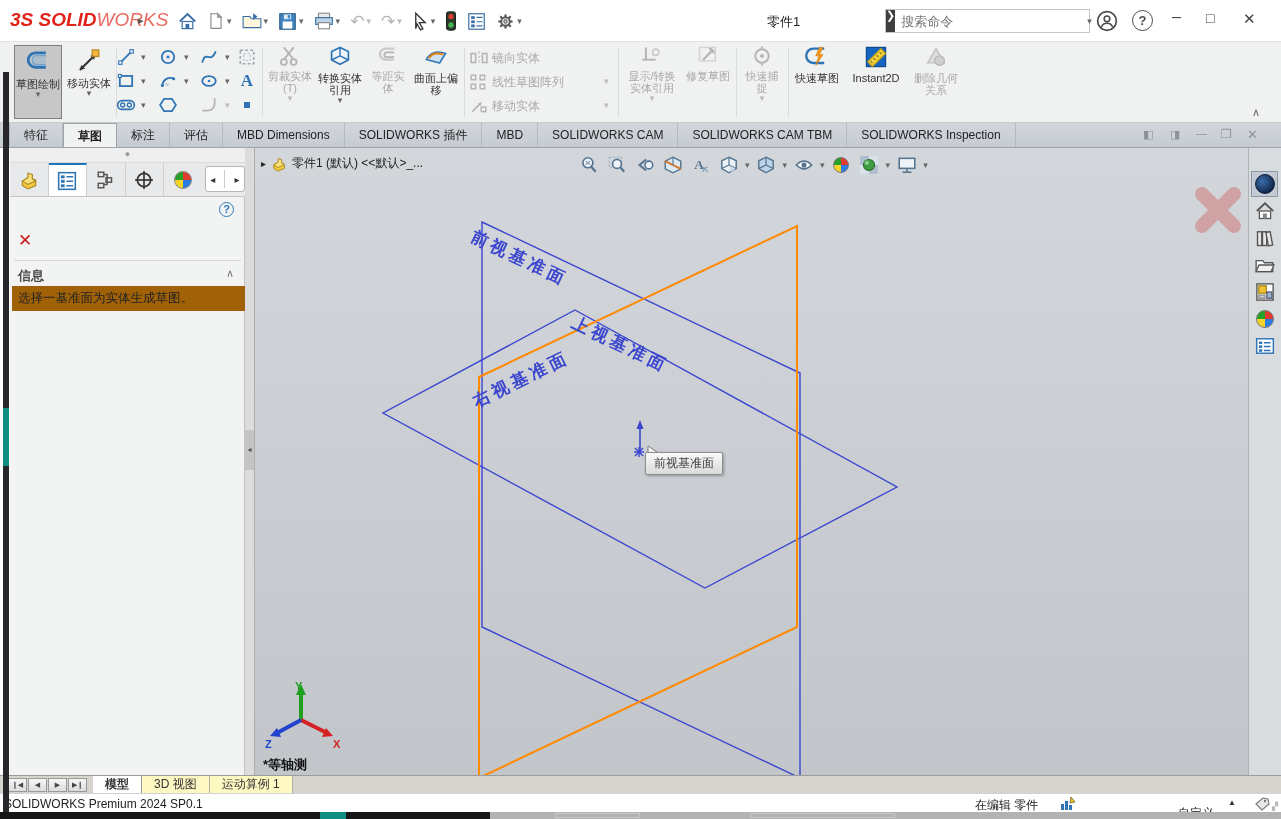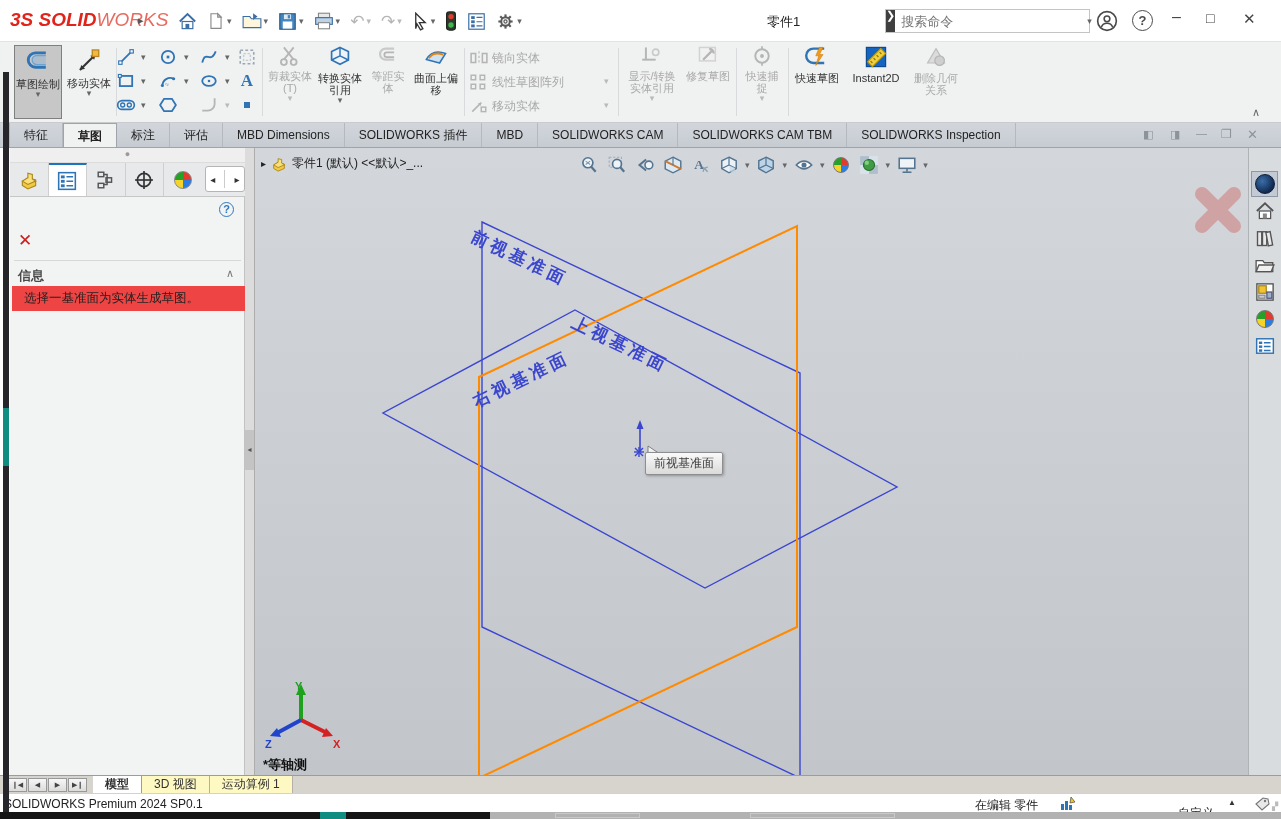--- a/index.html
+++ b/index.html
@@ -38,21 +38,21 @@
   .mtabs{left:0;top:15px;width:235px;height:34px;background:#e7e9ea;border-bottom:1px solid #c6c6c6;display:flex;}
   .mtab{width:42px;height:33px;display:flex;align-items:center;justify-content:center;border-right:1px solid #cfcfcf;}
   .mtab.active{background:#fff;border-top:2px solid #1a75bc;}
   .mscroll{margin-left:2px;width:44px;height:26px;margin-top:3px;background:#fff;border:1px solid #b5b5b5;border-radius:3px;display:flex;align-items:center;justify-content:space-around;color:#333;font-size:10px;}
   .pm-title{left:0;top:56px;width:235px;text-align:center;font-weight:bold;font-size:13px;color:#222;}
   .helpq{position:absolute;right:10px;top:54px;width:15px;height:15px;border:1.5px solid #2e78c0;border-radius:50%;color:#2e78c0;font-size:11px;text-align:center;line-height:13px;font-weight:bold;}
   .redx{left:8px;top:82px;color:#c92121;font-size:17px;font-weight:bold;}
   .pm-hr{left:4px;top:112px;width:227px;height:1px;background:#d8d8d8;}
   .pm-sec{left:8px;top:119px;font-size:13px;font-weight:bold;color:#4a4a4a;}
   .pm-chev{right:10px;top:119px;color:#777;font-size:11px;}
-  .pm-msg{left:2px;top:138px;width:261px;background:#ef4444;padding:4px 12px;font-size:12.5px;color:#222;}
+  .pm-msg{left:2px;top:138px;width:261px;background:#a16207;padding:4px 6px;font-size:12.5px;color:#222;}
   
   #splitter{left:245px;top:148px;width:10px;height:627px;background:#dcdcdc;border-right:1px solid #adadad;}
   #splitter .grip{left:0px;top:282px;width:9px;height:40px;background:#c4c4c4;color:#555;font-size:8px;line-height:40px;text-align:center;}
   
   #viewport{left:255px;top:148px;width:993px;height:627px;background:linear-gradient(#d3d6da,#c2c6cb);overflow:hidden;}
   .docname{left:6px;top:7px;display:flex;align-items:center;gap:5px;font-size:12px;color:#222;}
   #headsup{left:322px;top:4px;height:26px;display:flex;align-items:center;gap:5px;}
   .hu{width:23px;height:23px;display:flex;align-items:center;justify-content:center;}
   .plane-label{position:absolute;color:#3b46cf;font-size:17px;font-weight:bold;letter-spacing:4px;white-space:nowrap;transform-origin:left center;}
   #tooltip{left:390px;top:304px;background:linear-gradient(#fafafa,#dadada);border:1px solid #8e8e8e;border-radius:2px;box-shadow:1px 1px 3px rgba(0,0,0,.3);padding:2px 8px;font-size:12px;color:#3c3c3c;white-space:nowrap;}

